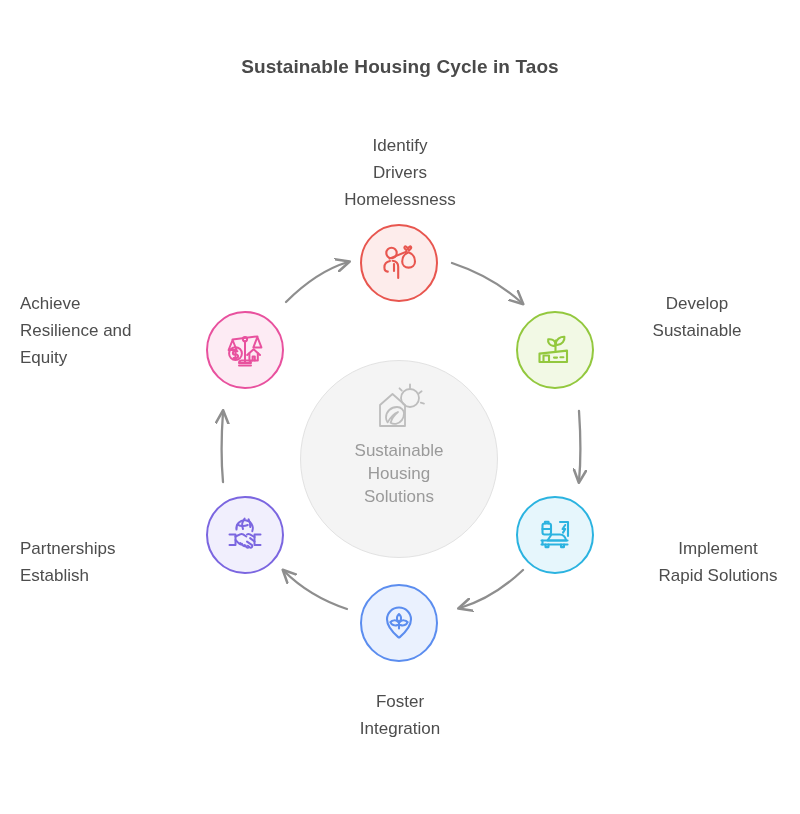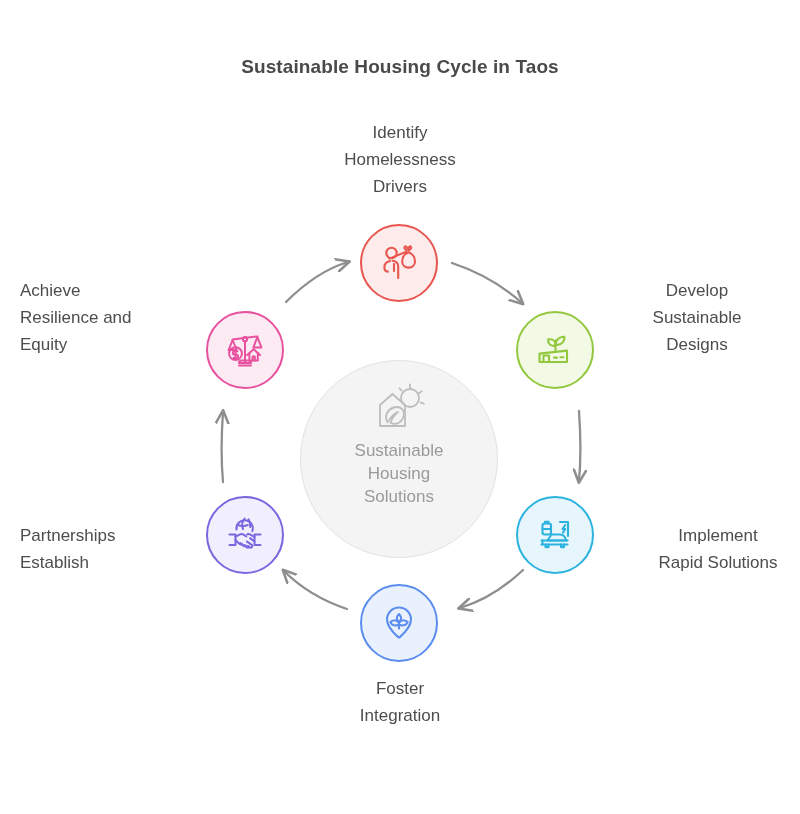--- a/index.html
+++ b/index.html
@@ -78,20 +78,21 @@
     display: flex;
     align-items: center;
     justify-content: center;
   }
   .node svg { width: 42px; height: 42px; display: block; }
   .label {
     position: absolute;
     font-size: 17px;
     line-height: 27px;
     color: #4d4d4d;
+    margin-top: 13px;
   }
   .label.c  { text-align: center; }
   .label.l  { text-align: center; }
   .label.r  { }
 </style>
 </head>
 <body>
 
 <div id="canvas">
 
@@ -146,41 +147,40 @@
         <path d="M14.6 18.8 c3.2 .4 5.6 2.6 5.6 6 V36"></path>
         <path d="M16 22 v7"></path>
         <path d="M11.5 16.6 L28.5 9.6"></path>
         <path d="M28.6 8.4 c-1.6 -1.2 -2.8 -2.6 -2 -3.6 .9 -1.1 2.6 .3 3.2 2 .7 -1.7 2.4 -3 3.2 -2 .8 1 -.5 2.4 -2 3.6"></path>
         <path d="M30.6 10.2 c-4 1.6 -6.4 5.2 -6.4 9.2 0 3.8 2.9 6.2 6.4 6.2 3.5 0 6.4 -2.4 6.4 -6.2 0 -4 -2.4 -7.6 -6.4 -9.2 z"></path>
       </g>
     </svg>
   </div>
   <div class="label c" style="left:305px; top:119px; width:190px;">
     <div>Identify</div>
+    <div>Drivers</div>
     <div>Homelessness</div>
-    <div>Drivers</div>
   </div>
 
   <div class="node" style="left:516px; top:311px; background:#f2f9e5; border-color:#93c83e;">
     <svg viewBox="0 0 42 42">
       <g fill="none" stroke="#93c83e" stroke-width="2.1" stroke-linecap="round" stroke-linejoin="round">
         <path d="M21.5 22 V11.5"></path>
         <path d="M21.6 14.4 c-1 -3 -4.2 -4.6 -7.4 -4 -.6 3 1.4 5.8 4.4 6.4 1.2 .2 2.2 .1 3 -.3z"></path>
         <path d="M21.8 13.8 c.8 -3.6 4.4 -6.2 8.6 -6 .5 4 -2.4 7.4 -6.4 8 -1 .2 -1.8 .1 -2.4 -.2z"></path>
         <path d="M5.5 24.6 L33 21.6 V33 H5.5 Z"></path>
         <rect x="9.5" y="26.5" width="5.5" height="6.5"></rect>
         <path d="M20 28.6 h3"></path>
         <path d="M26.4 28.2 h3"></path>
       </g>
     </svg>
   </div>
   <div class="label l" style="left:612px; top:277px; width:170px;">
     <div>Develop</div>
     <div>Sustainable</div>
-    <div>Designs</div>
   </div>
 
   <div class="node" style="left:516px; top:496px; background:#e6f6fc; border-color:#2bb3e0;">
     <svg viewBox="0 0 42 42">
       <g fill="none" stroke="#2bb3e0" stroke-width="2.1" stroke-linecap="round" stroke-linejoin="round">
         <rect x="8.5" y="9.5" width="8.5" height="11" rx="2"></rect>
         <path d="M11 9.5 v-1.8 h3.5 v1.8"></path>
         <path d="M8.5 15 h8.5"></path>
         <path d="M26 8 h8 v14"></path>
         <path d="M31.2 11 l-2.6 4 h2.6 l-2.2 3.6"></path>

